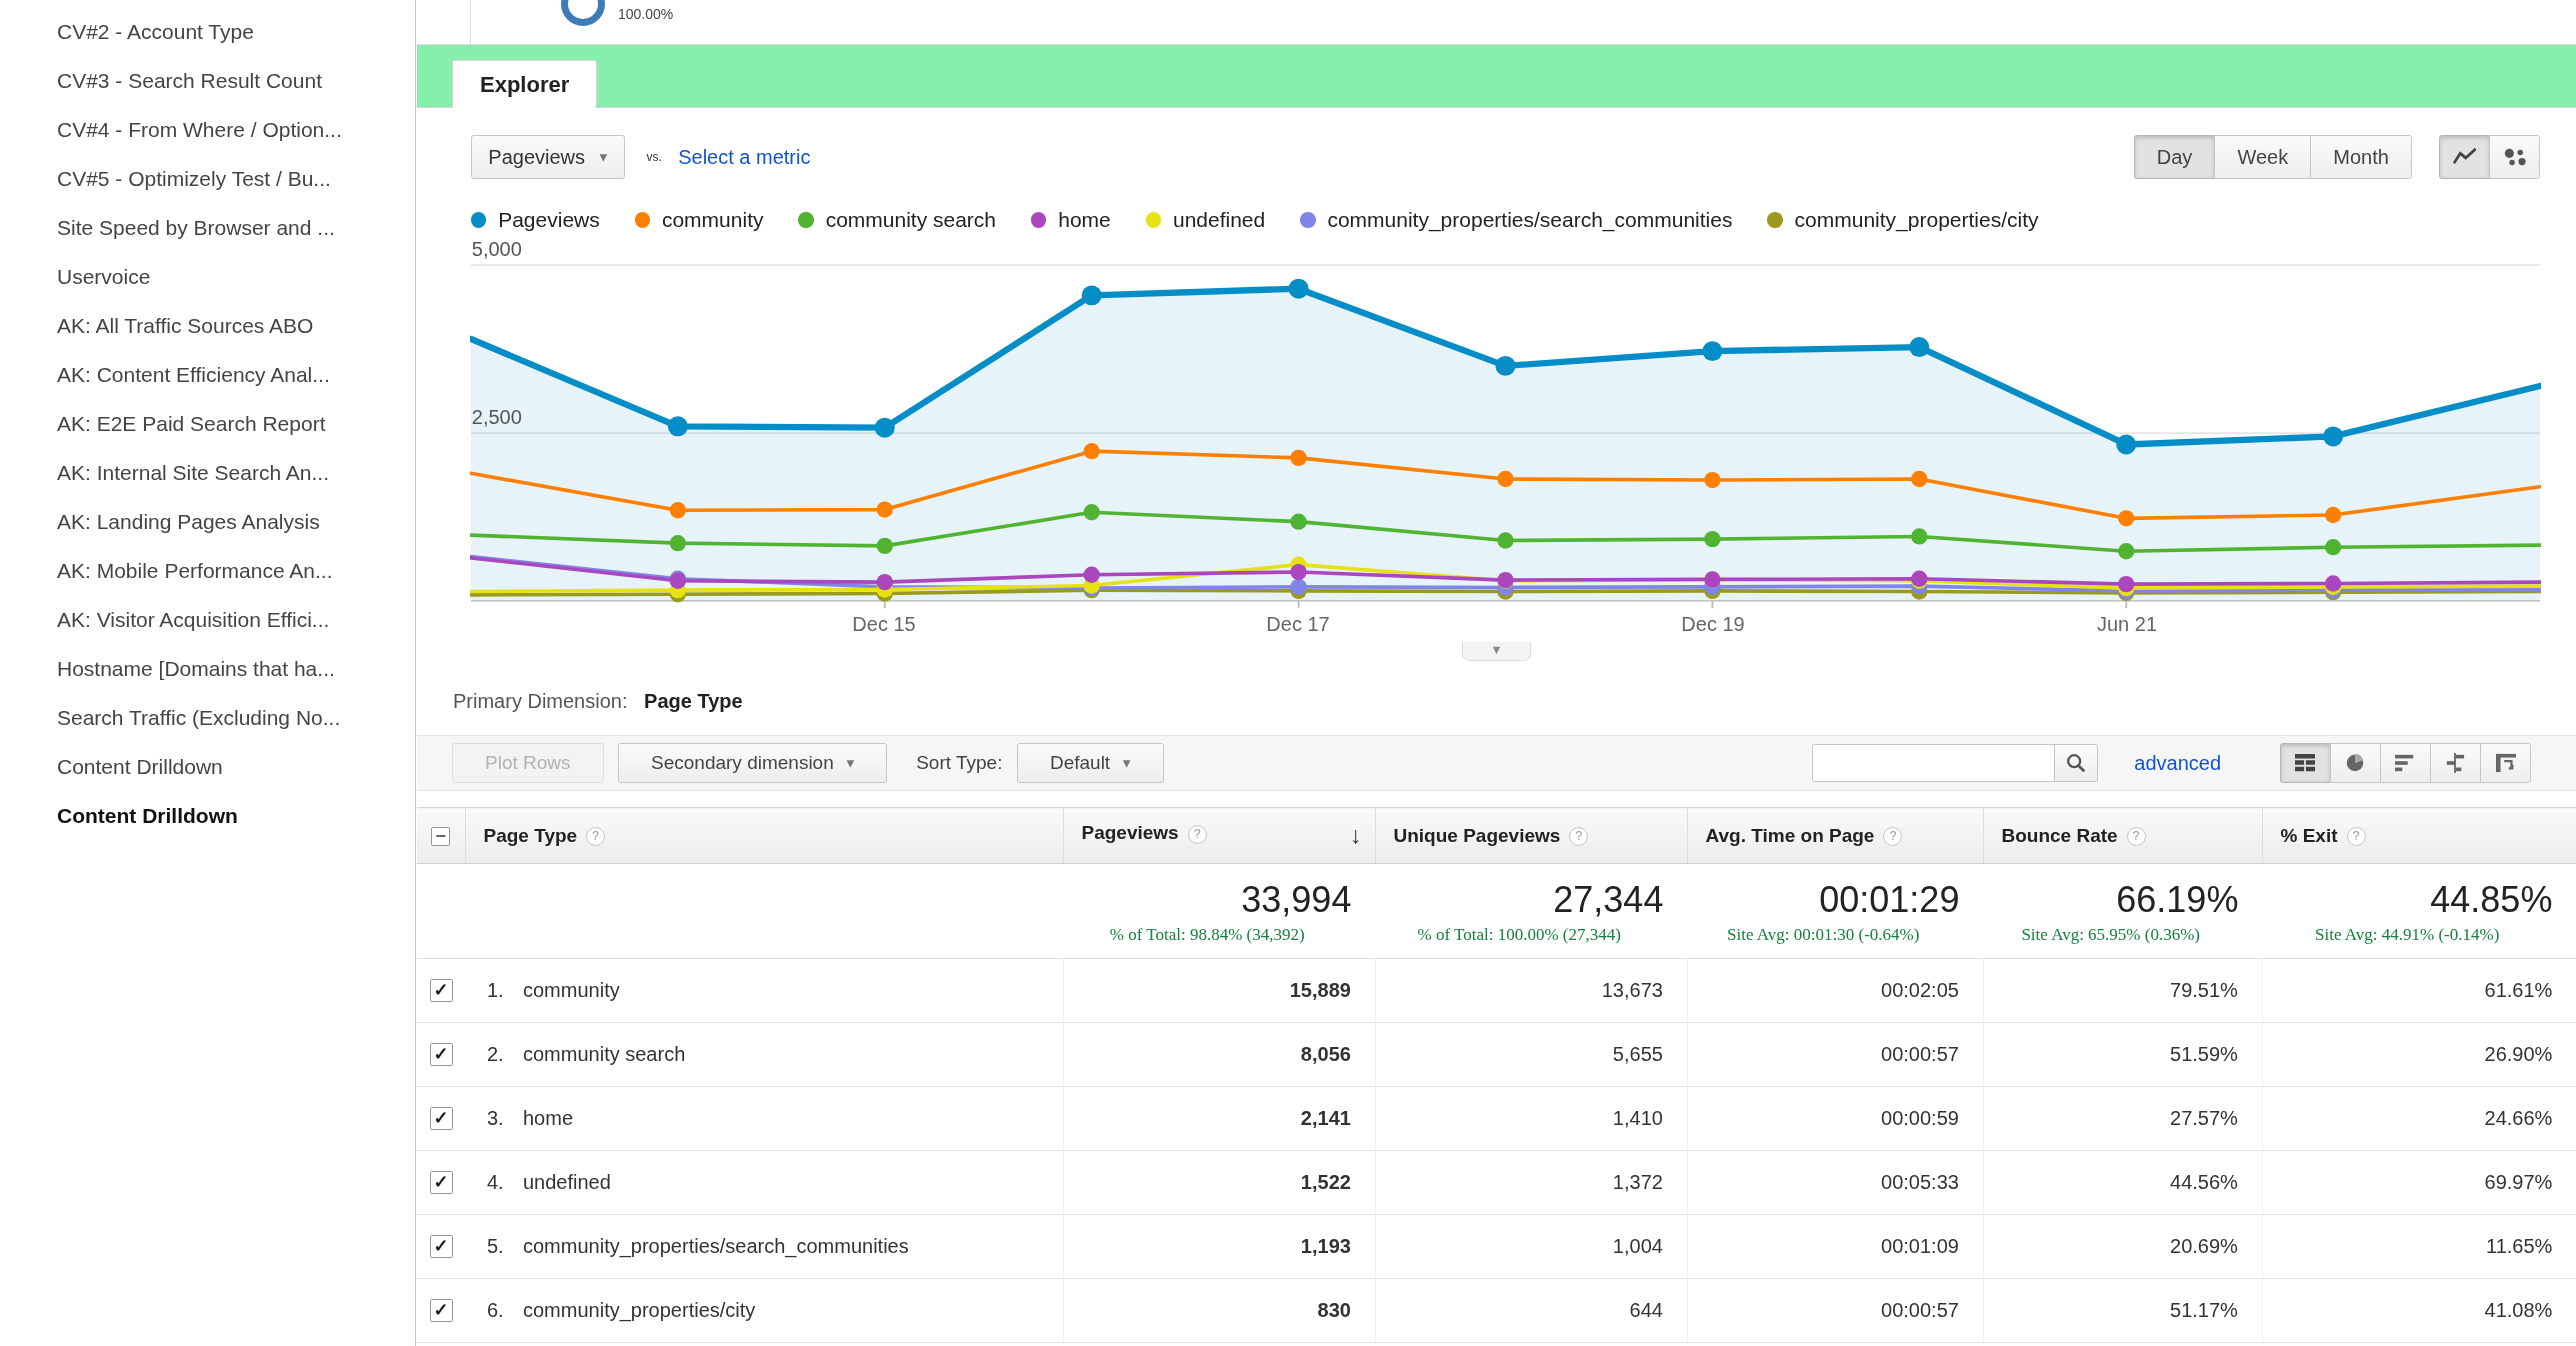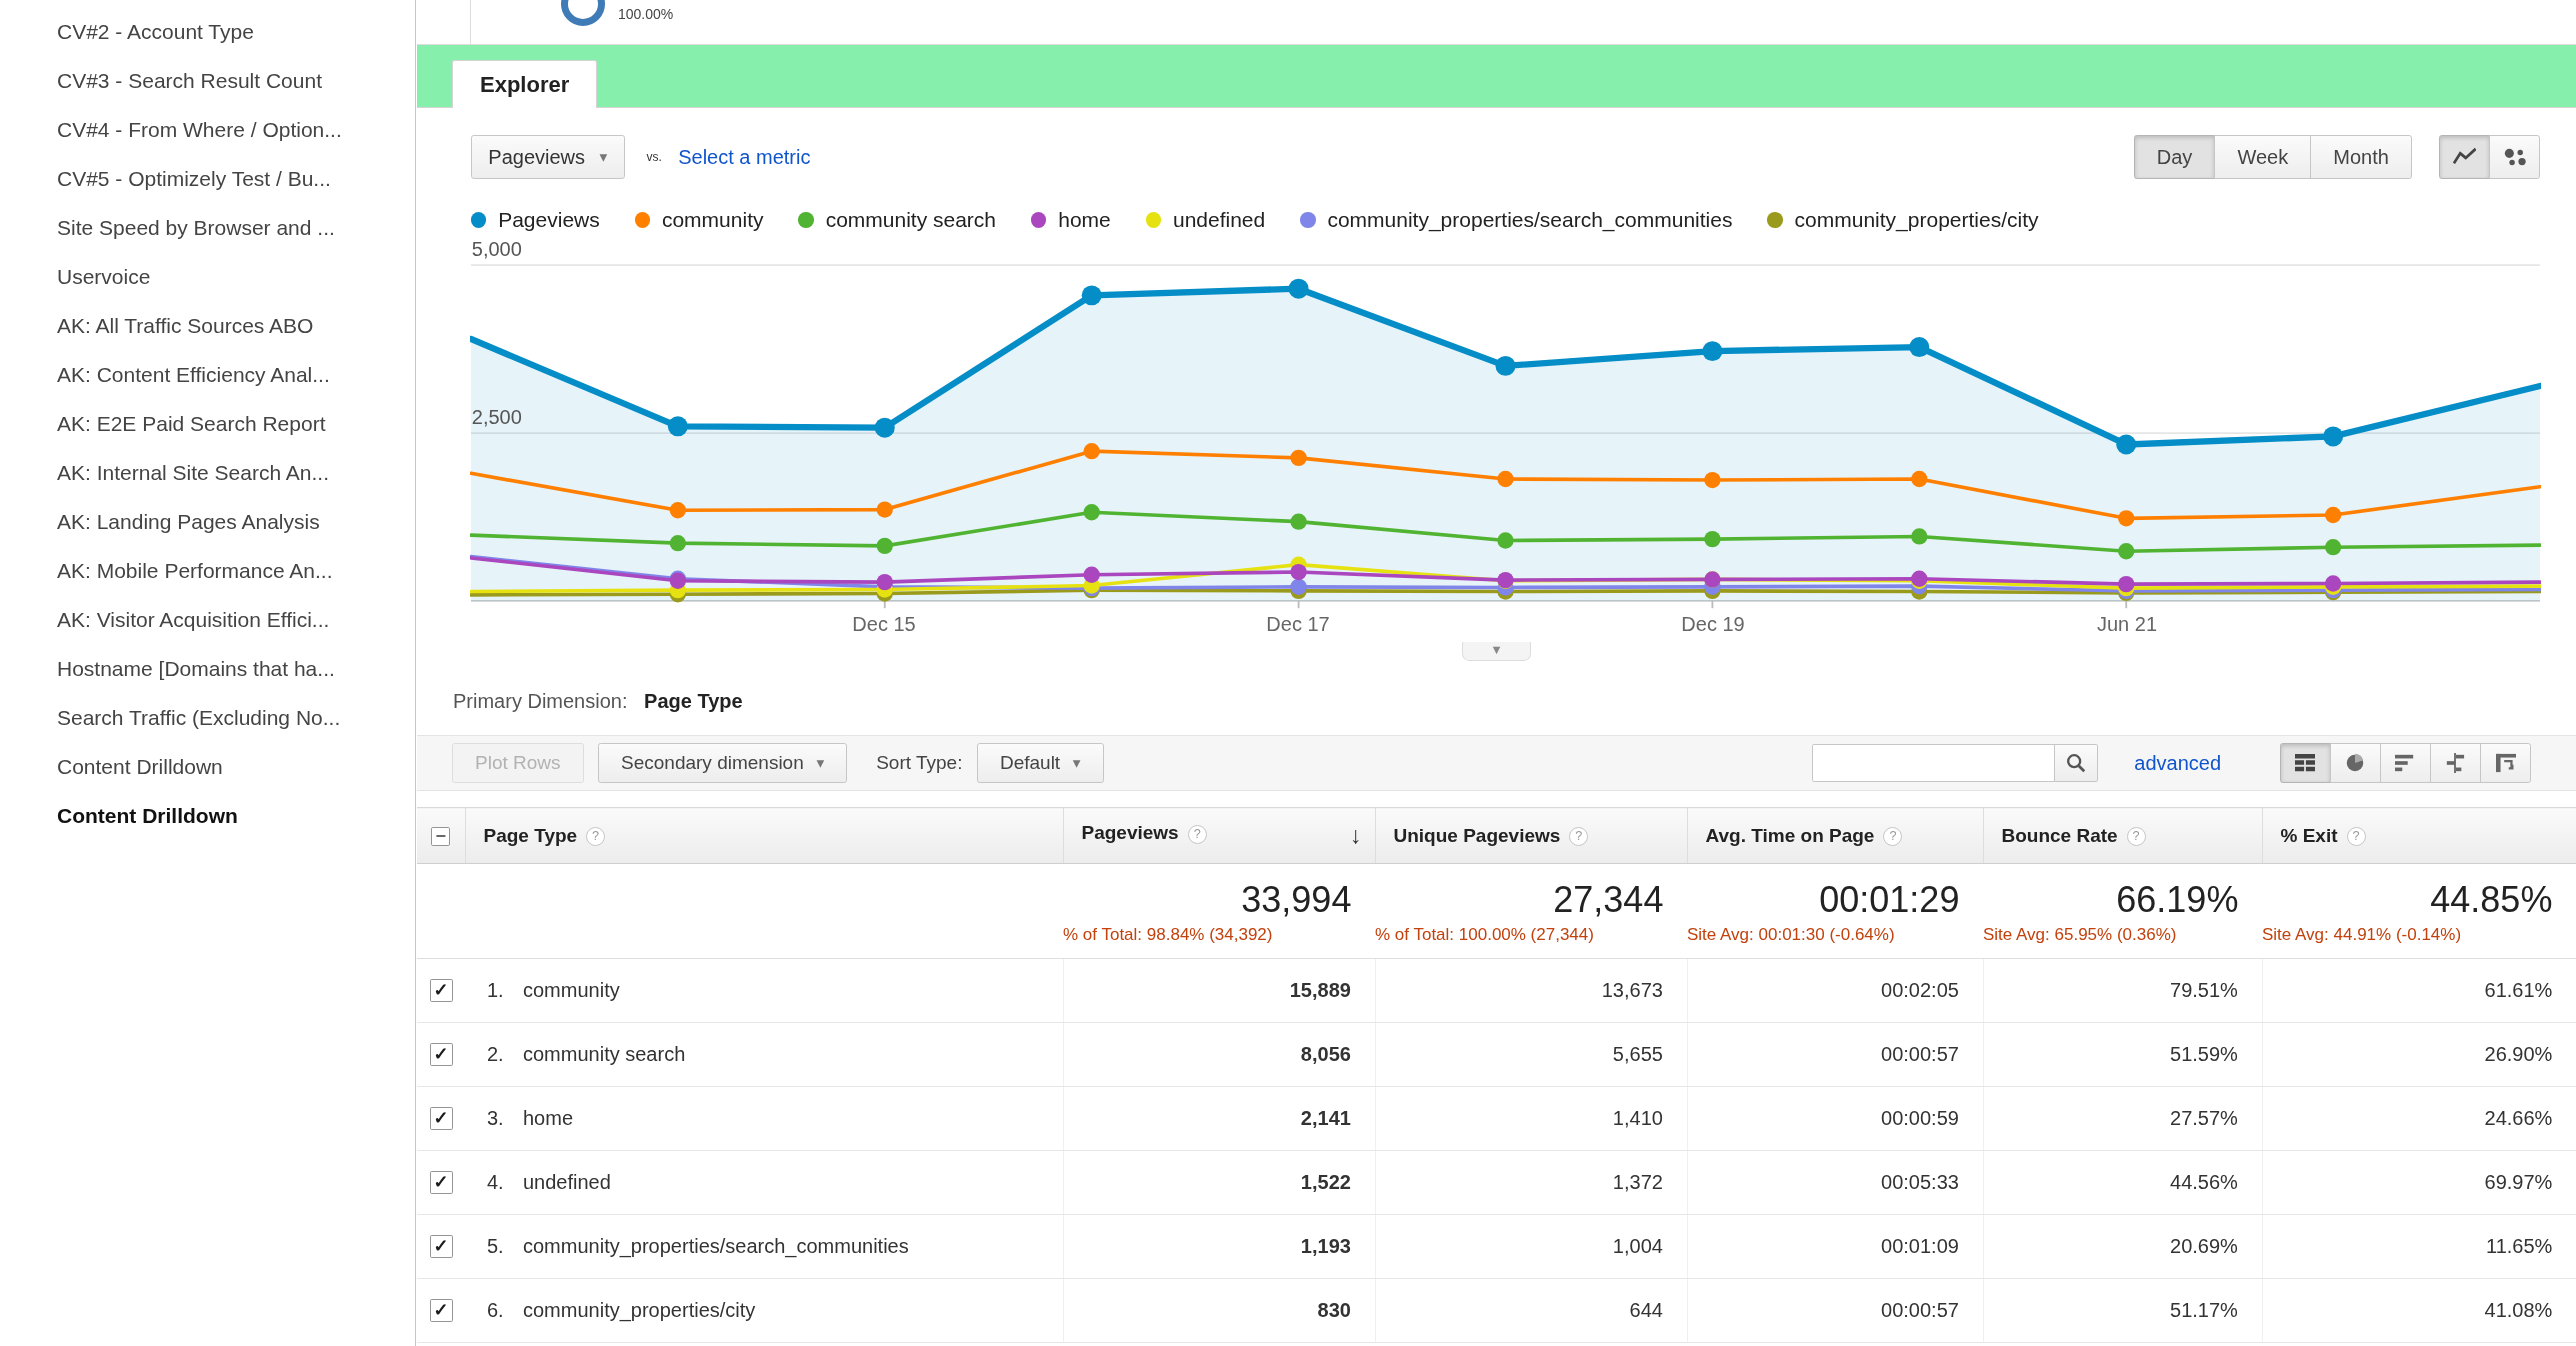--- a/index.html
+++ b/index.html
@@ -59,42 +59,42 @@
   .chart-x-labels { position: relative; margin-left: 53px; width: 2071px; height: 29px; }
   .x-lab { position: absolute; top: 3.6px; transform: translateX(-50%); font-size: 20px; color: #666; }
   .expander { width: 69px; height: 19px; margin: 3.6px auto 0; background: #f4f4f4; border: 0.9px solid #ddd; border-top: none; border-radius: 0 0 7.3px 7.3px; text-align: center; line-height: 16.3px; font-size: 12.7px; color: #888; cursor: pointer; }
 
   
   .primary-dim { margin: 29px 0 0 36px; font-size: 20px; color: #555; }
   .primary-dim .pd-val { color: #222; font-weight: bold; margin-left: 11px; }
 
   
   .toolbar { display: flex; align-items: center; margin-top: 22px; height: 56px; background: #f6f6f6; border-top: 0.9px solid #e4e4e4; border-bottom: 0.9px solid #e4e4e4; padding: 0 45px 0 35px; gap: 14.5px; }
-  .btn { height: 40px; padding: 0 22px; font-size: 19px; color: #444; background: linear-gradient(#fbfbfb, #ededed); border: 0.9px solid #c6c6c6; border-radius: 2.7px; font-family: inherit; cursor: pointer; display: inline-flex; align-items: center; gap: 12.7px; }
+  .btn { height: 40px; padding: 0 32px; font-size: 19px; color: #444; background: linear-gradient(#fbfbfb, #ededed); border: 0.9px solid #c6c6c6; border-radius: 2.7px; font-family: inherit; cursor: pointer; display: inline-flex; align-items: center; gap: 12.7px; }
   .btn.disabled { color: #b2b2b2; background: #f3f3f3; border-color: #ddd; cursor: default; }
   .tb-label { font-size: 19px; color: #444; margin-left: 14.5px; }
   .search-box { display: flex; align-items: center; }
   .search-input { width: 243px; height: 38px; border: 0.9px solid #c6c6c6; padding: 0 11px; font-size: 19px; font-family: inherit; background: #fff; border-radius: 1.8px 0 0 1.8px; outline: none; }
   .search-btn { width: 44px; height: 38px; margin-left: -0.9px; background: linear-gradient(#fbfbfb, #ededed); border: 0.9px solid #c6c6c6; border-radius: 0 1.8px 1.8px 0; display: inline-flex; align-items: center; justify-content: center; cursor: pointer; }
   .adv { margin-left: 22px; }
   .view-group { display: flex; margin-left: 44px; }
   .view-btn { width: 51px; height: 40px; padding: 0; display: inline-flex; align-items: center; justify-content: center; }
   .view-btn:first-child { border-radius: 2.7px 0 0 2.7px; margin-left: 0; }
   .view-btn:last-child { border-radius: 0 2.7px 2.7px 0; }
 
   
   .data-table { width: 100%; border-collapse: collapse; table-layout: fixed; margin-top: 16.3px; }
   .data-table thead th { height: 56px; background: linear-gradient(#fafafa, #ececec); border-top: 0.9px solid #d9d9d9; border-bottom: 0.9px solid #cfcfcf; border-left: 0.9px solid #ddd; font-size: 19px; color: #222; text-align: left; padding-left: 18px; font-weight: bold; cursor: pointer; }
   .data-table thead th.cb-col { border-left: none; text-align: center; padding-left: 0; }
   .help { display: inline-block; width: 19px; height: 19px; line-height: 17px; border: 0.9px solid #c6c6c6; border-radius: 50%; font-size: 12.7px; color: #999; text-align: center; margin-left: 9px; font-weight: normal; background: #fff; vertical-align: 1.8px; cursor: pointer; }
   .sort-arrow { float: right; margin-right: 12.7px; font-size: 23.6px; color: #333; font-weight: normal; }
 
   .summary-row td { border-bottom: 0.9px solid #dedede; padding: 14.5px 0 12.7px; vertical-align: top; background: #fff; }
   .big { font-size: 36px; color: #222; text-align: right; padding-right: 23.6px; line-height: 42px; }
-  .sub { font-size: 17px; color: #c2410c; text-align: left; padding-right: 23.6px; margin-top: 4.5px; }
+  .sub { font-size: 17px; color: #15803d; text-align: center; padding-right: 23.6px; margin-top: 4.5px; font-family: Liberation Serif, serif; }
 
   tr.data-row { height: 64px; border-bottom: 0.9px solid #e6e6e6; }
   tr.data-row td { border-bottom: 0.9px solid #e6e6e6; }
   td.num { text-align: right; padding-right: 23.6px; font-size: 20px; color: #333; border-left: 0.9px solid #f0f0f0; }
   td.pv { font-weight: bold; }
   td.label-cell { font-size: 20px; color: #333; padding-left: 22px; }
   .rank { display: inline-block; min-width: 36px; }
   td.cb-cell { text-align: center; }
   .checkbox { display: inline-block; width: 23px; height: 23px; line-height: 21px; border: 0.9px solid #949494; border-radius: 1.8px; background: #fff; font-size: 18px; color: #1b1b1b; text-align: center; cursor: pointer; font-weight: bold; }
   .checkbox.indet { width: 19px; height: 19px; line-height: 16.3px; color: #666; }

